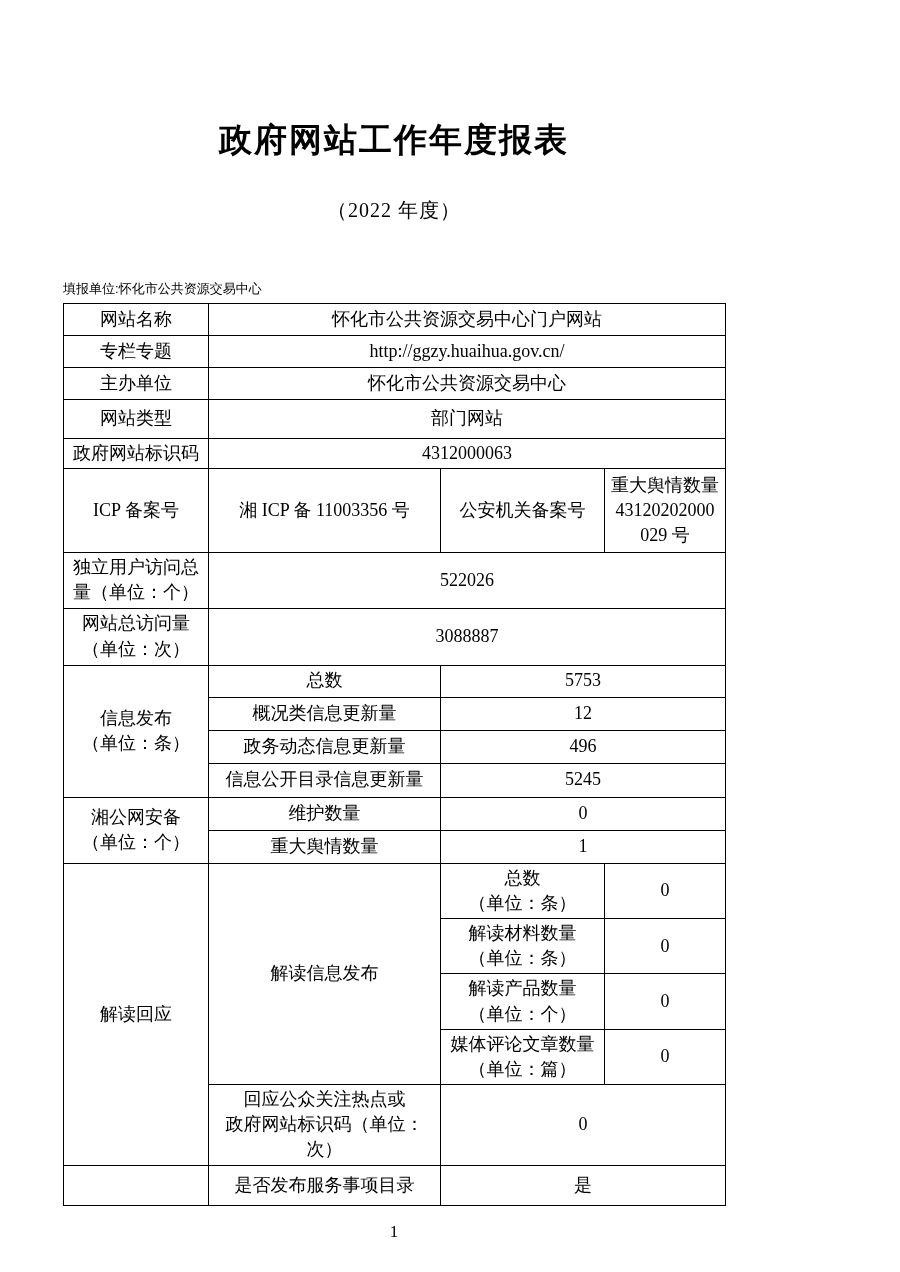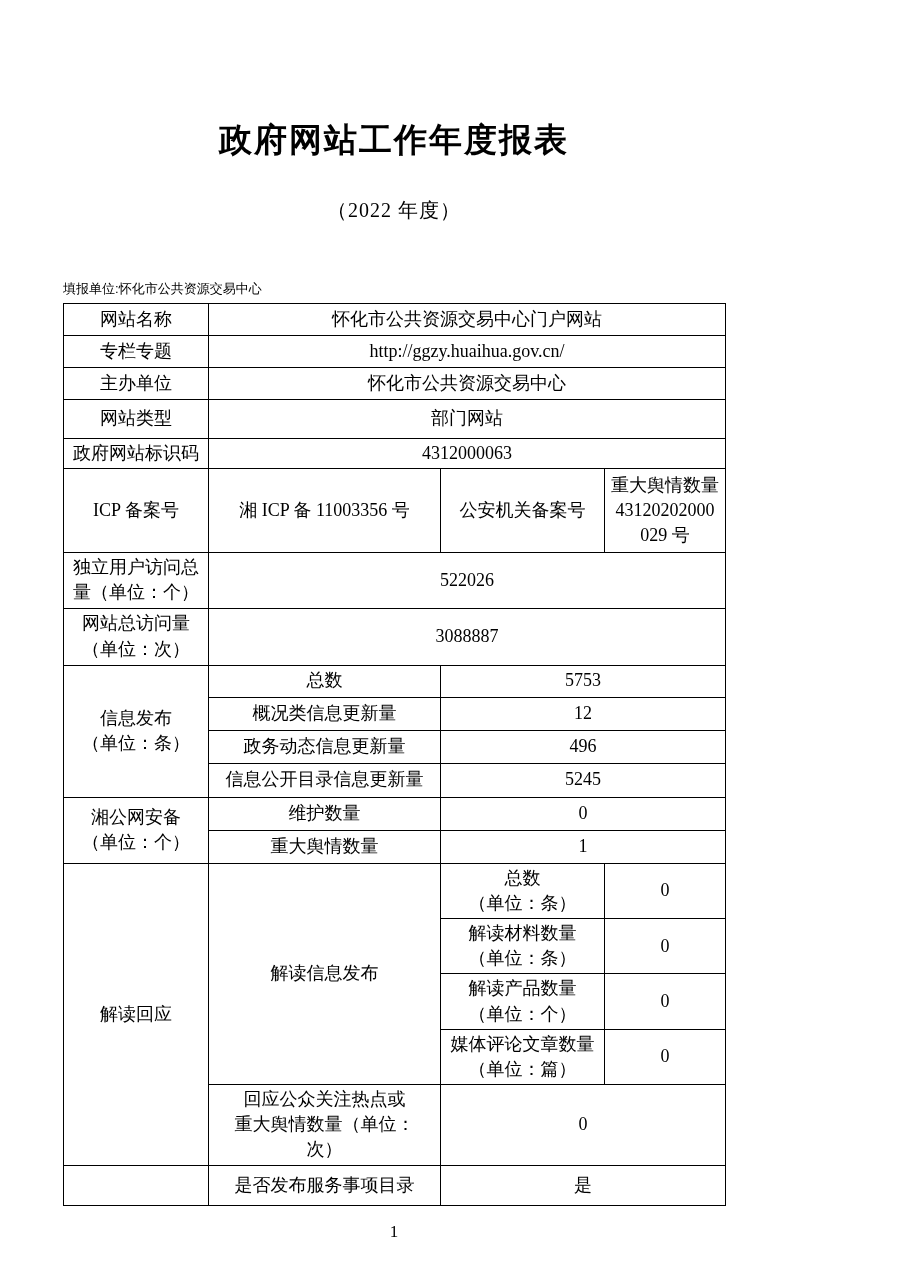--- a/index.html
+++ b/index.html
@@ -180,21 +180,21 @@
       <td>
         <div>媒体评论文章数量</div>
         <div>（单位：篇）</div>
       </td>
       <td>0</td>
     </tr>
 
     <tr style="height:70px">
       <td>
         <div>回应公众关注热点或</div>
-        <div>重大舆情数量（单位：</div>
+        <div>政府网站标识码（单位：</div>
         <div>次）</div>
       </td>
       <td colspan="2">0</td>
     </tr>
 
     <tr style="height:40px">
       <td></td>
       <td>是否发布服务事项目录</td>
       <td colspan="2">是</td>
     </tr>

